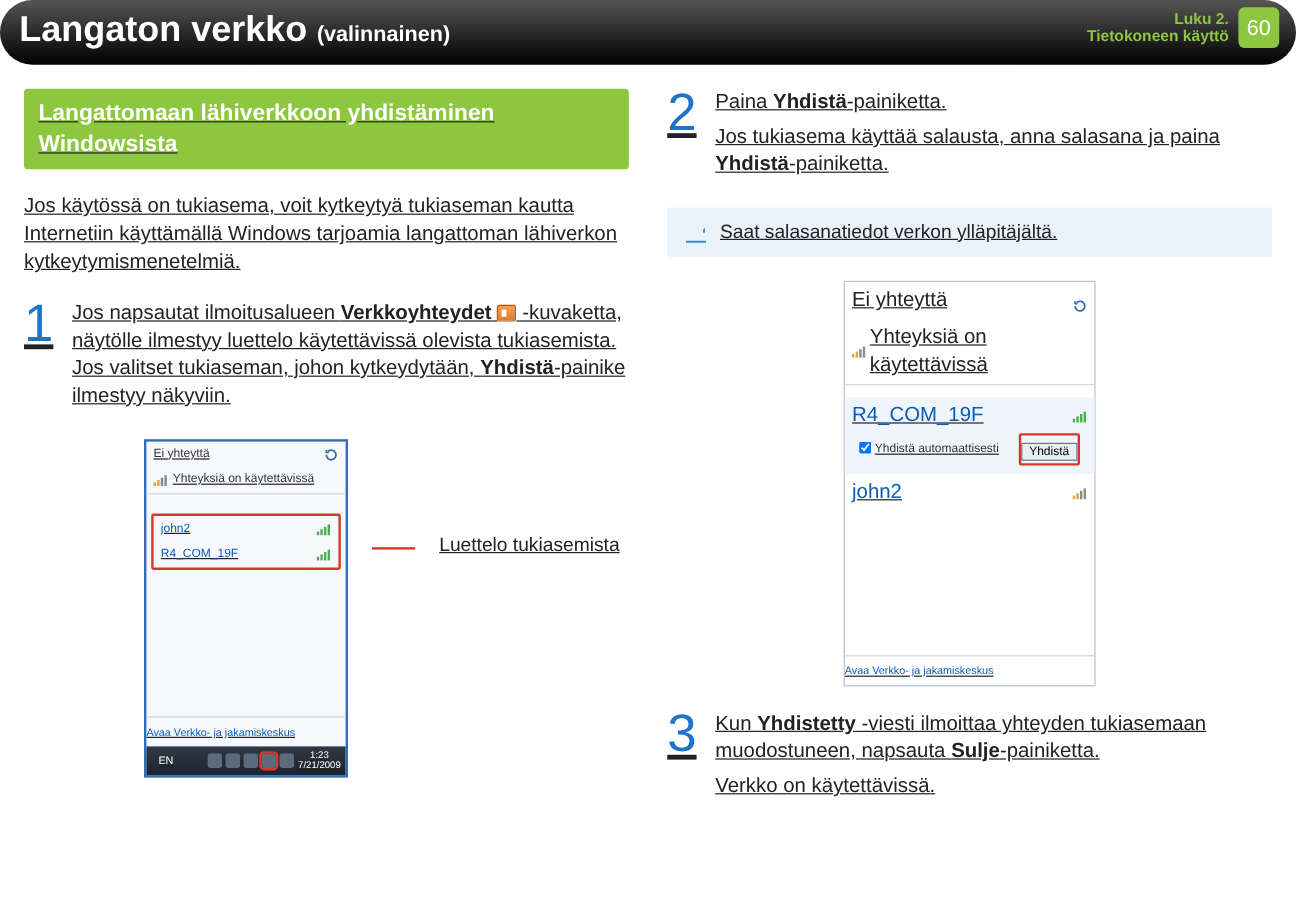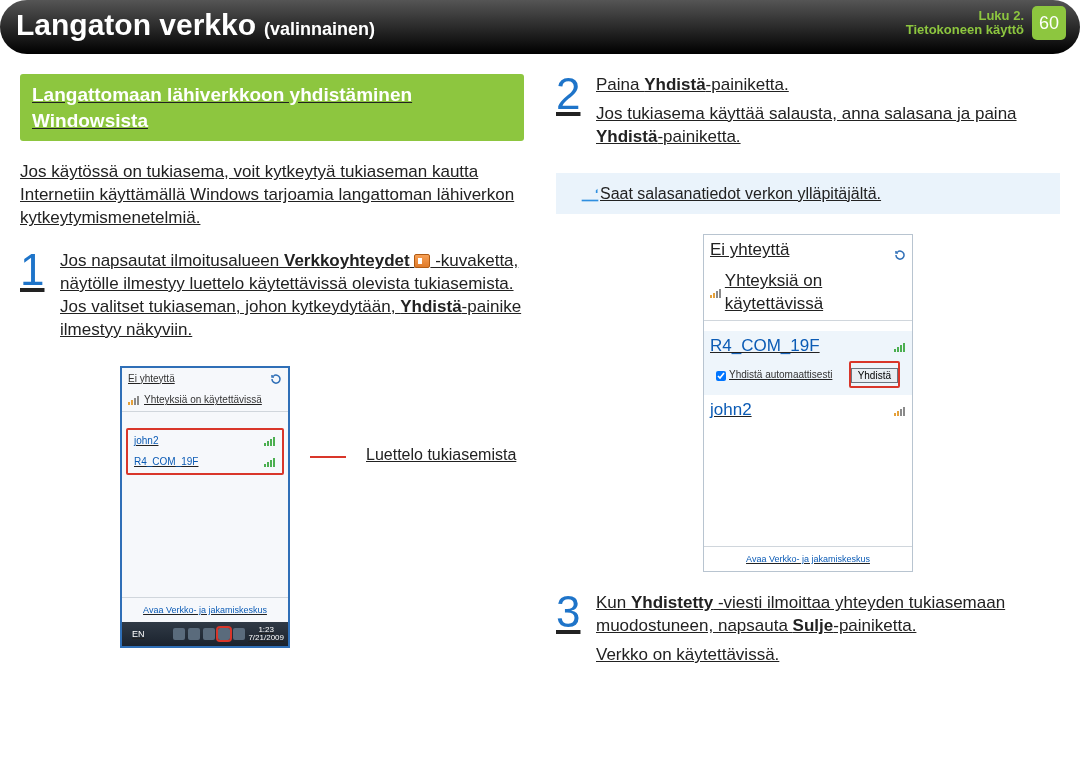--- a/index.html
+++ b/index.html
@@ -88,23 +88,24 @@
     font-size: 44px;
     font-weight: 300;
     line-height: 0.9;
     width: 40px;
     flex-shrink: 0;
   }
   .step-text { flex: 1; }
   .step-text p { margin-bottom: 6px; }
   .info-bar {
     background: #eaf3fb;
-    padding: 10px 24px;
-    display: flex;
-    align-items: flex-start;
+    padding: 10px 14px;
+    display: flex;
+    align-items: flex-end;
+    gap: 10px;
     margin: 8px 0 20px 0;
     font-size: 16px;
   }
   .note-icon {
     width: 20px; height: 20px;
     flex-shrink: 0;
   }
   .note-icon svg { width: 100%; height: 100%; }
   .inline-icon {
     display: inline-block;
@@ -152,21 +153,21 @@
   .sig-icon span:nth-child(2){left:3px;height:5px;background:#e5a13b;}
   .sig-icon span:nth-child(3){left:6px;height:7px;}
   .sig-icon span:nth-child(4){left:9px;height:9px;}
   .sig-icon.green span{background:#4caf50;}
   .redbox {
     border: 2px solid #d9362a;
     border-radius: 2px;
   }
   .bluelink { color: #0b5bb5; }
   .mock-footer {
-    text-align:center; font-size:9px; padding:6px 0; color:#0b5bb5;
+    font-size:9px; padding:6px 0; color:#0b5bb5;
     border-top:1px solid #d0d6dc;
   }
   .taskbar {
     height:24px;
     background: linear-gradient(#303a46,#1b232e);
     display:flex; align-items:center; justify-content:flex-end;
     padding:0 4px; gap:3px;
   }
   .taskbar .lang{
     color:#fff; font-size:9px; margin-right:auto; margin-left:6px;
@@ -355,21 +356,21 @@
         <div class="mock-row bluelink" style="padding:0">
           <span>R4_COM_19F</span>
           <span style="margin-left:auto" class="sig-icon green">
               <span></span>
               <span></span>
               <span></span>
               <span></span>
             </span>
         </div>
         <div class="autorow">
-          <label style="display:flex;align-items:flex-end;gap:3px;font-size:10px;color:#333">
+          <label style="display:flex;align-items:flex-start;gap:3px;font-size:10px;color:#333">
             <input type="checkbox" checked="" style="width: 10px; height: 10px;">
             <span>Yhdistä automaattisesti</span>
           </label>
           <span class="redbox" style="display:inline-block">
             <button class="connect-btn">Yhdistä</button>
           </span>
         </div>
       </div>
       <div class="mock-row bluelink">
         <span>john2</span>

